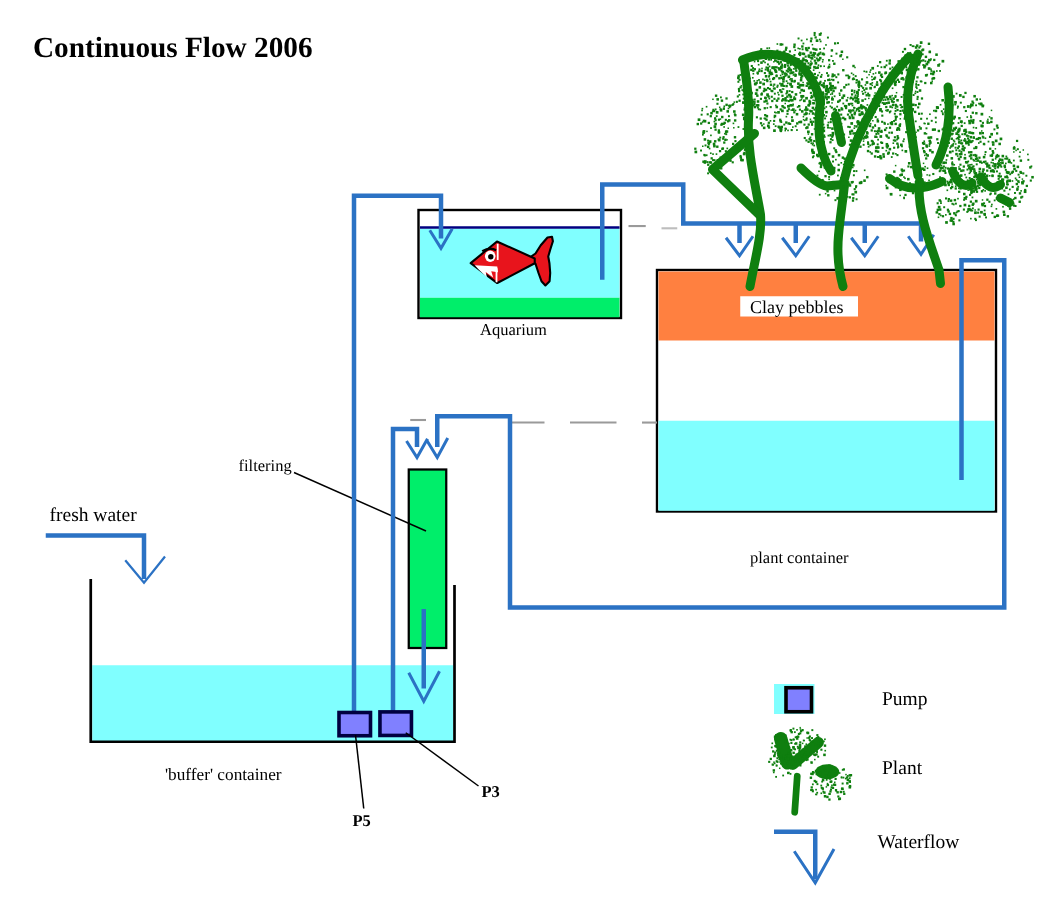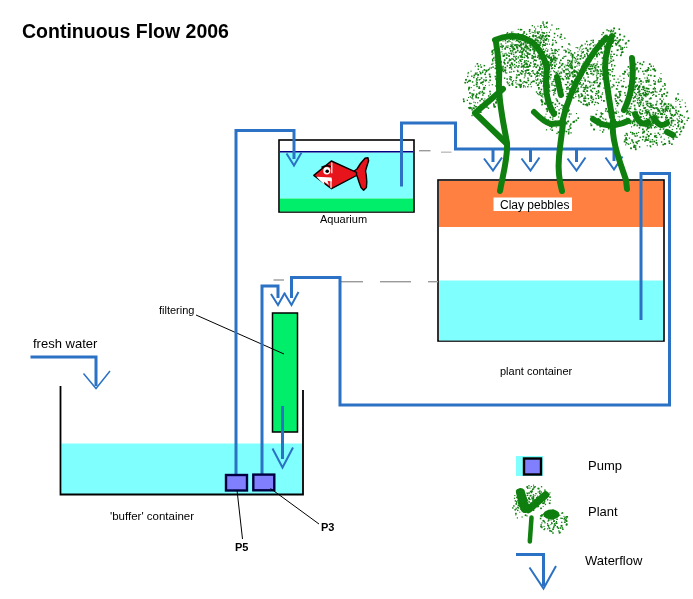--- a/index.html
+++ b/index.html
@@ -1,17 +1,17 @@
 <!DOCTYPE html>
 <html><head>
 <meta charset="utf-8">
 <style>
 html,body{margin:0;padding:0;background:#fff;}
 #c{position:relative;width:693px;height:599px;overflow:hidden;background:#fff;
-font-family:Liberation Sans, sans-serif;}
+font-family:Liberation Serif, serif;}
 svg{position:absolute;left:0;top:0;}
 </style>
 </head>
 <body>
 <div id="c">
 <svg width="693" height="599" viewBox="0 0 693 599">
 
 <text x="22" y="38" font-size="19.5" font-weight="bold" fill="#000">Continuous Flow 2006</text>
 
 <rect x="279" y="140" width="135" height="72" fill="#fff" stroke="#000" stroke-width="1.6"></rect>

